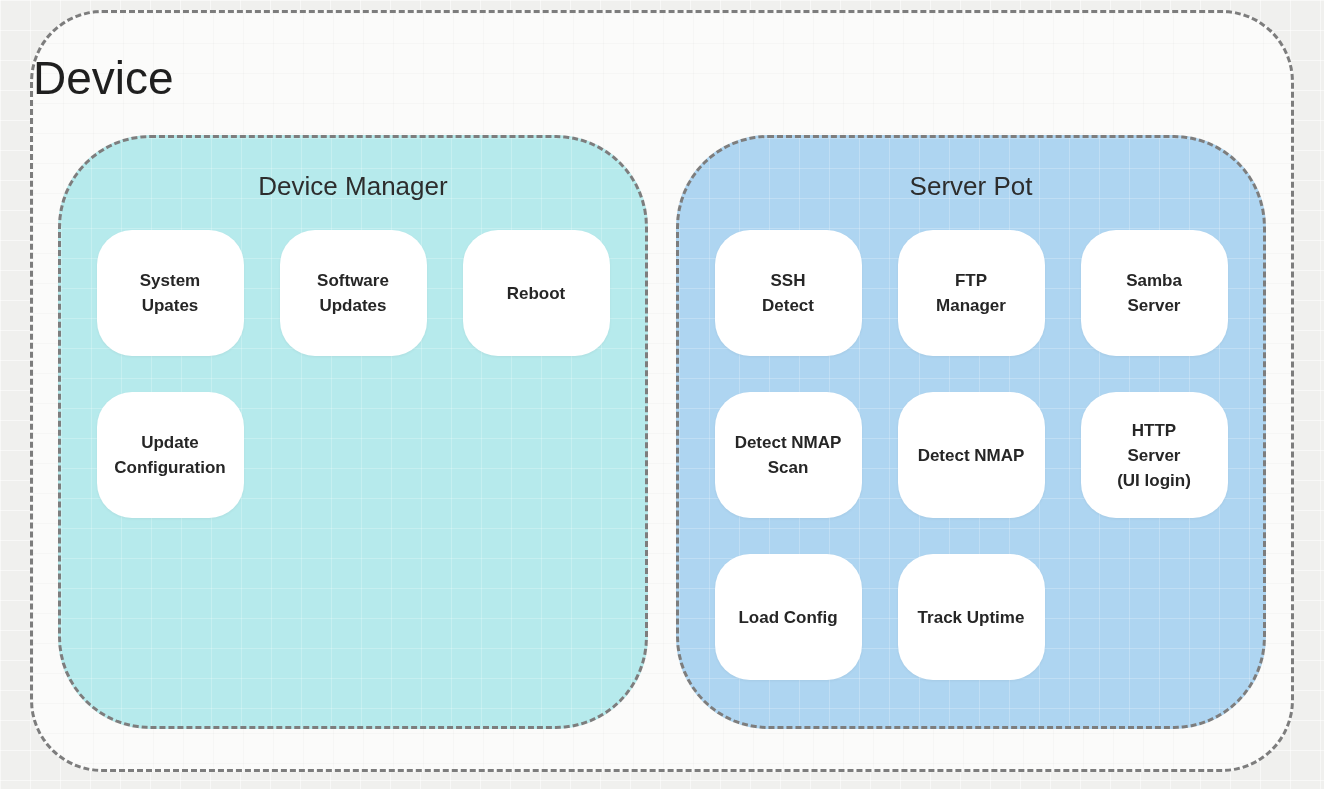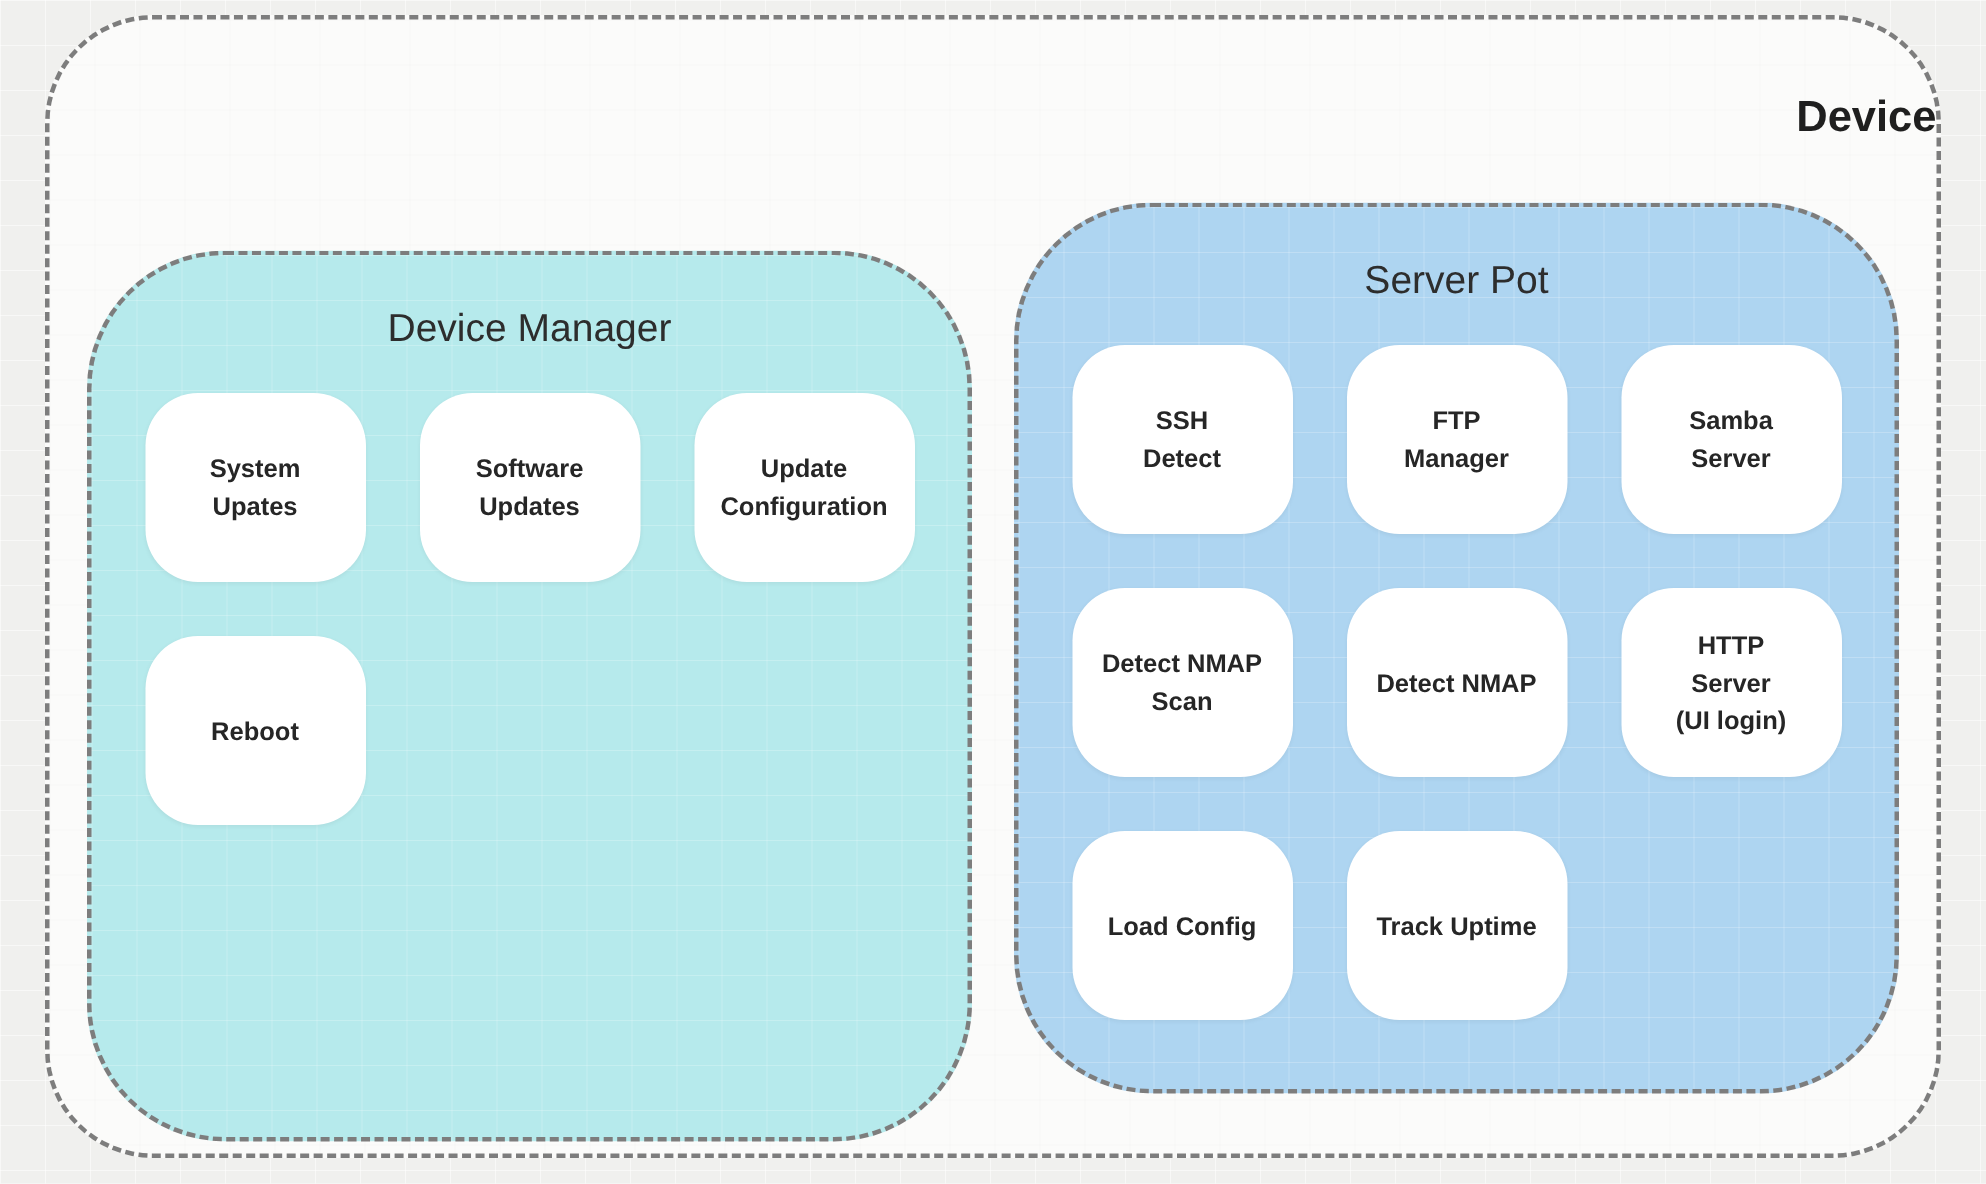--- a/index.html
+++ b/index.html
@@ -30,24 +30,24 @@
     border-radius: 72px;
     background-color: #fbfbfa;
     background-image:
       linear-gradient(rgba(0,0,0,0.02) 1px, transparent 1px),
       linear-gradient(90deg, rgba(0,0,0,0.02) 1px, transparent 1px);
     background-size: 30px 30px;
   }
 
   .device-title {
     margin-top: 44px;
-    text-align: right;
-    font-size: 29px;
+    text-align: left;
+    font-size: 46px;
     line-height: 42px;
-    font-weight: 700;
+    font-weight: 400;
     color: #1f1f1f;
   }
 
   .sections {
     display: flex;
     justify-content: center;
     gap: 28px;
     margin-top: 36px;
   }
 
@@ -106,37 +106,37 @@
   }
 </style>
 </head>
 <body>
 
 <div class="device-frame">
   <div class="device-title">Device</div>
 
   <div class="sections">
 
-    <section class="group group-dm" style="background-color: rgb(182, 234, 236); margin-top: 32px;">
+    <section class="group group-dm" style="background-color: rgb(182, 234, 236);">
       <div class="group-title">Device Manager</div>
       <div class="cards">
         <div class="card">
           <span class="card-label">System
 Upates</span>
         </div>
         <div class="card">
           <span class="card-label">Software
 Updates</span>
         </div>
         <div class="card">
+          <span class="card-label">Reboot</span>
+        </div>
+        <div class="card">
           <span class="card-label">Update
 Configuration</span>
-        </div>
-        <div class="card">
-          <span class="card-label">Reboot</span>
         </div>
       </div>
     </section>
 
     <section class="group group-hp" style="background-color: rgb(174, 213, 241);">
       <div class="group-title">Server Pot</div>
       <div class="cards">
         <div class="card">
           <span class="card-label">SSH
 Detect</span>

